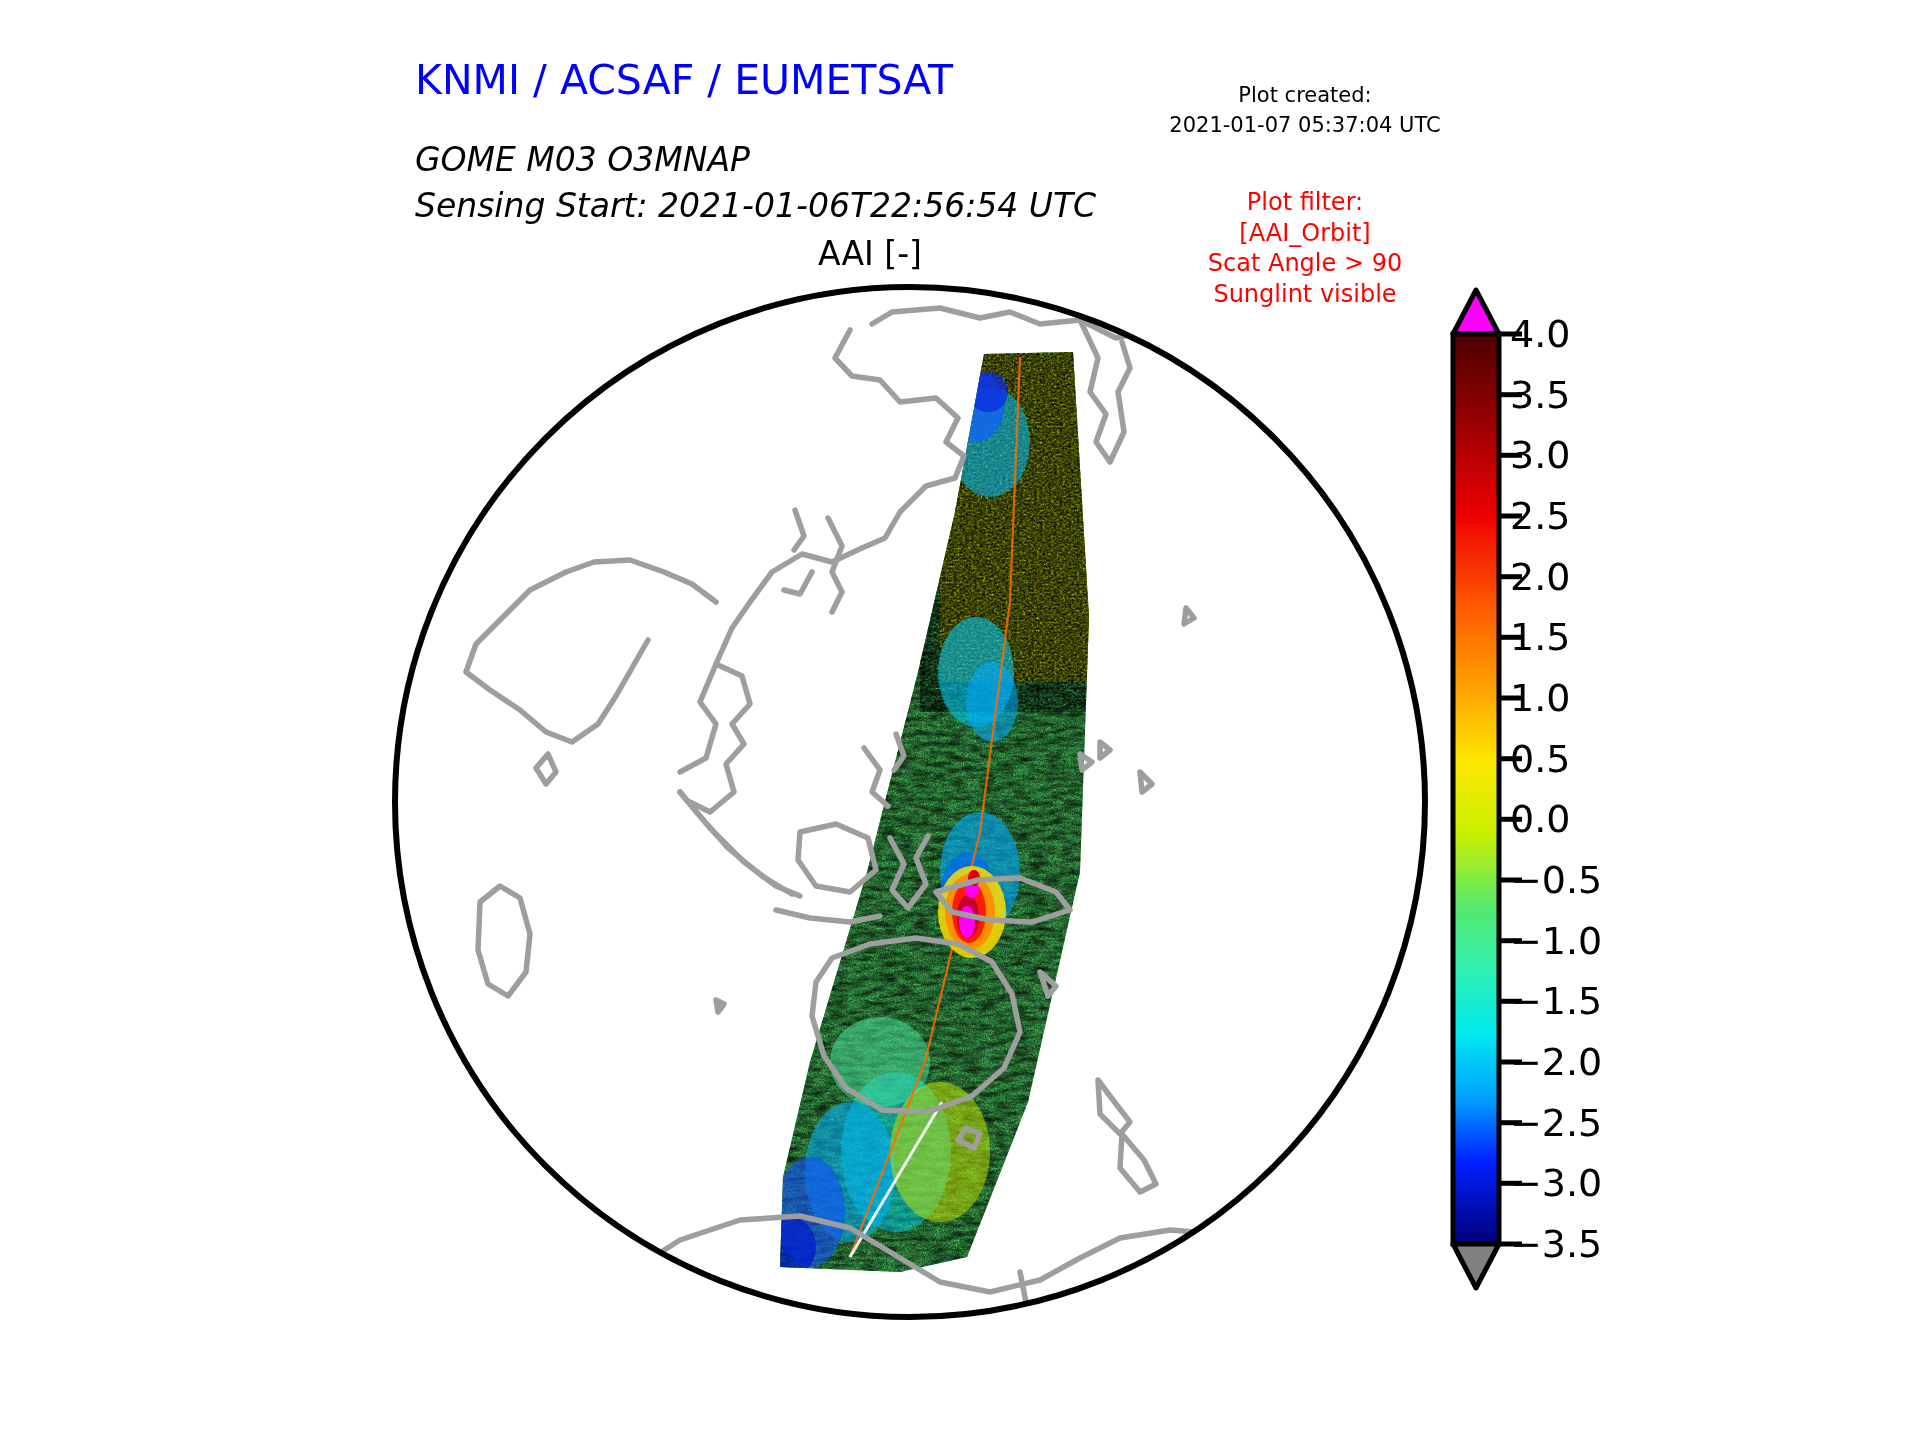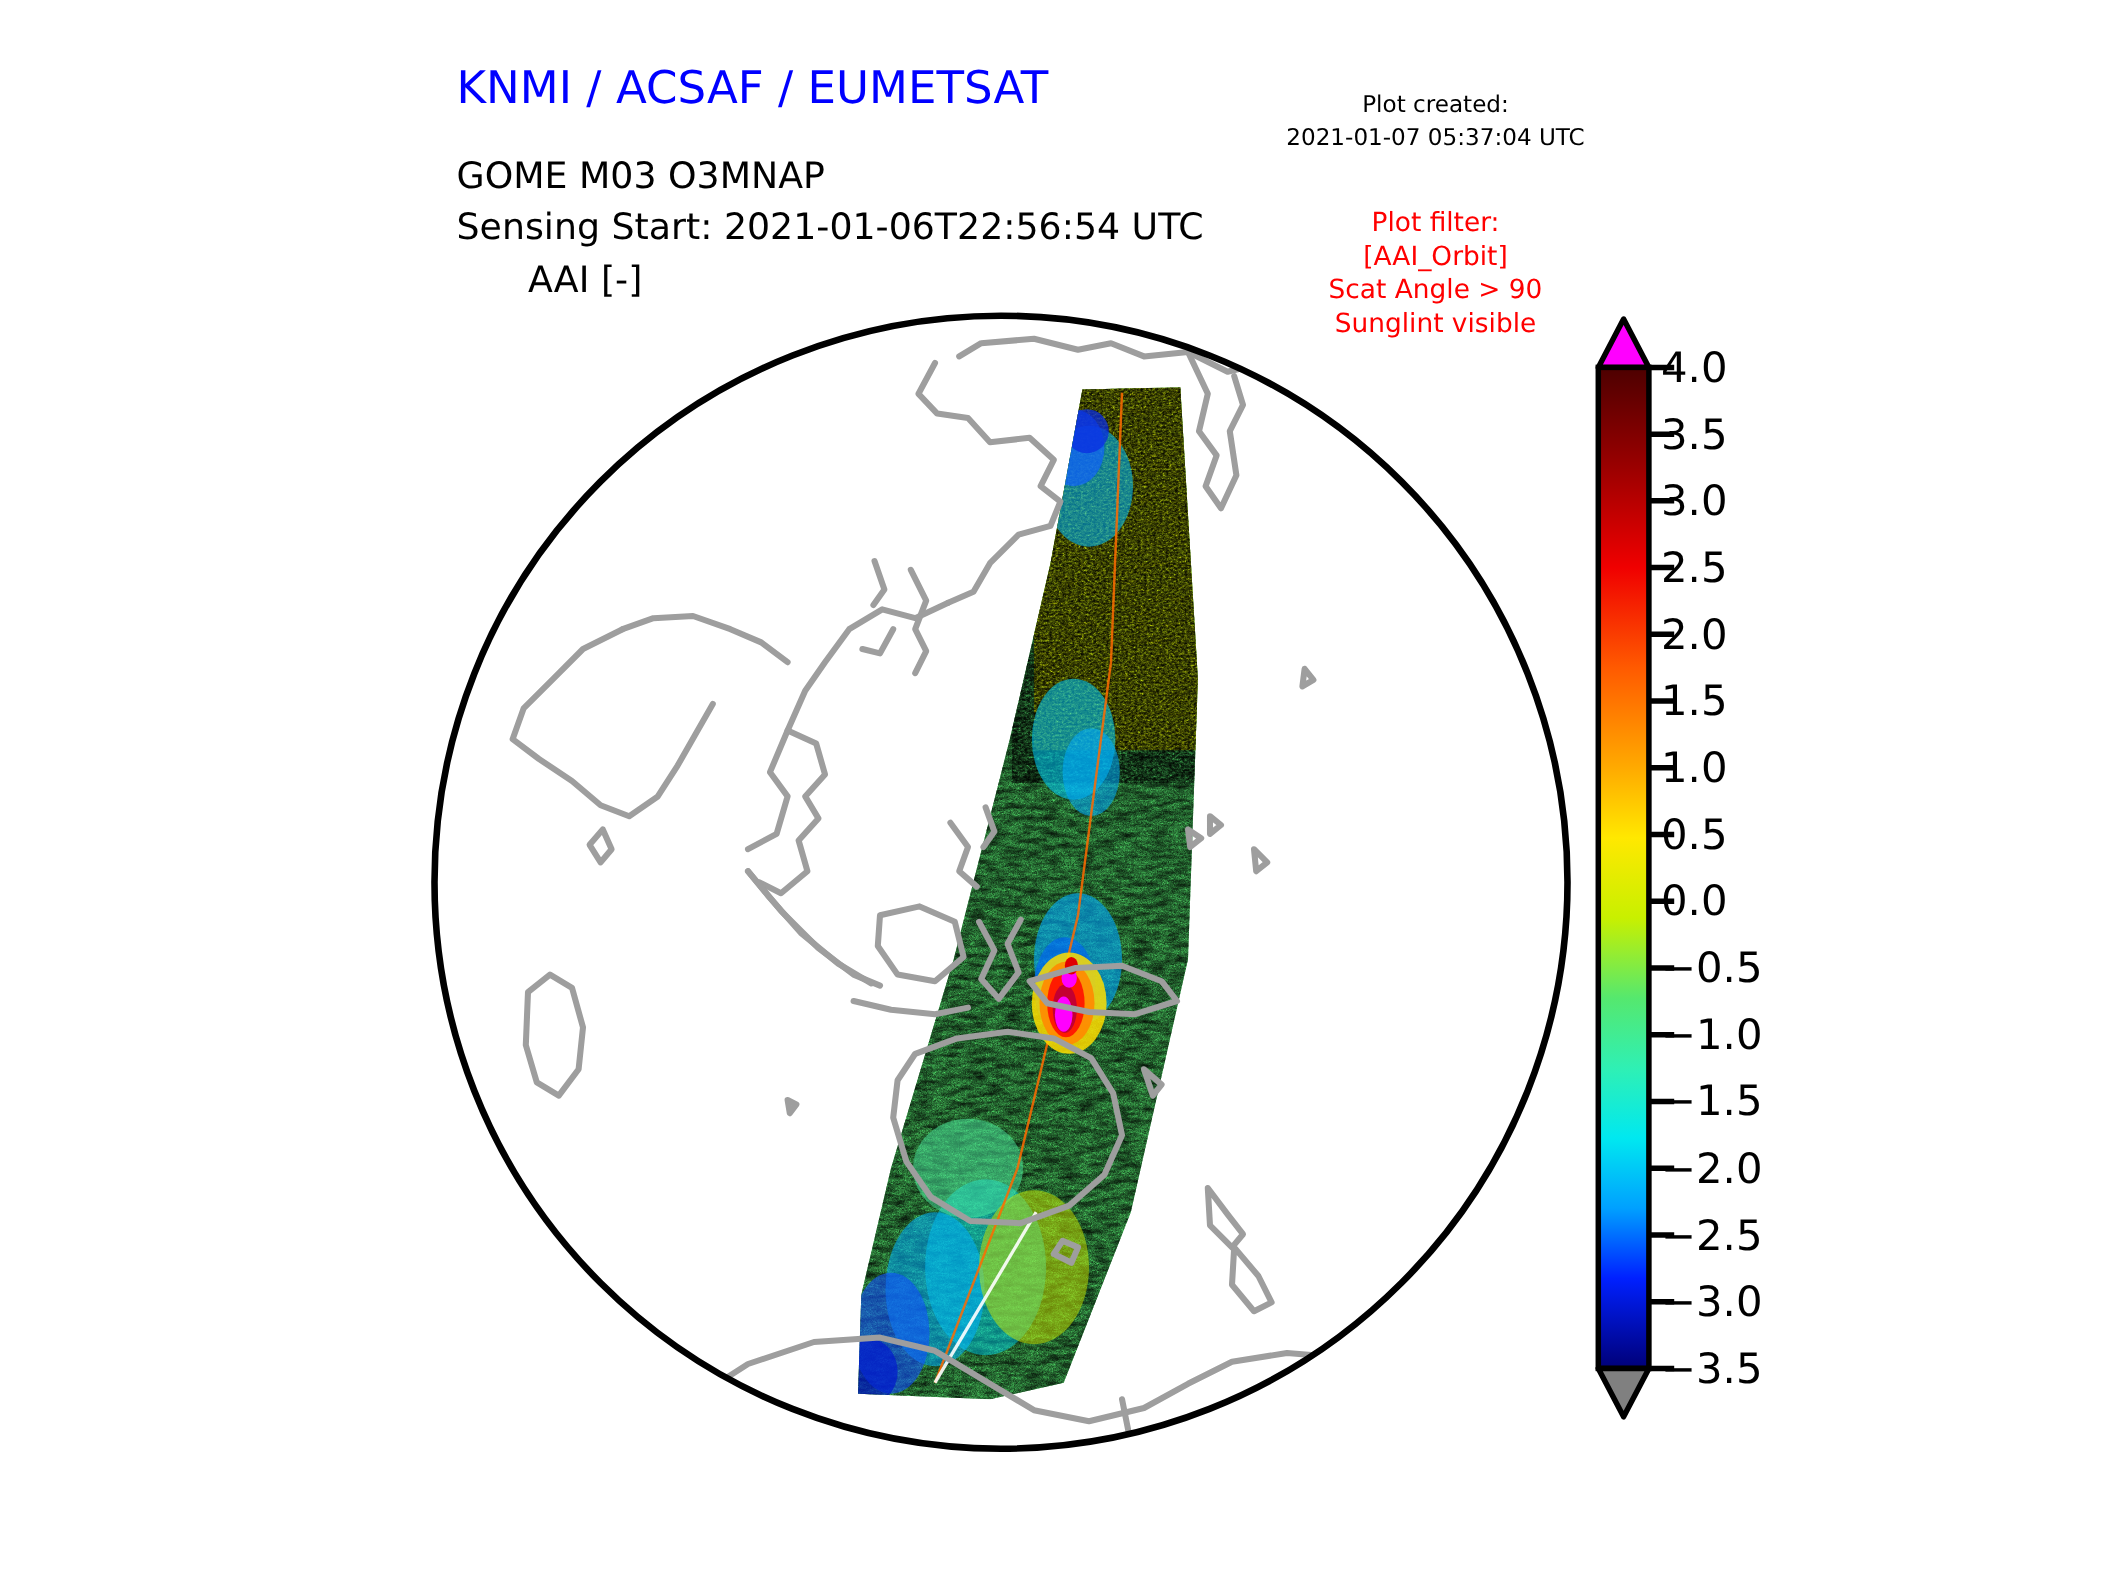--- a/index.html
+++ b/index.html
@@ -49,27 +49,29 @@
   }
 
   .hdr-product {
     position: absolute;
     left: 415px;
     top: 137px;
     font-size: 33px;
     color: #000000;
     line-height: 1.38;
     white-space: nowrap;
+    font-style: italic;
   }
 
   .hdr-param {
     position: absolute;
     left: 480px;
     top: 234px;
     width: 780px;
+    text-align: center;
     font-size: 33px;
     color: #000000;
     white-space: nowrap;
   }
 
   .filter-box {
     position: absolute;
     left: 1160px;
     top: 170px;
     width: 290px;

